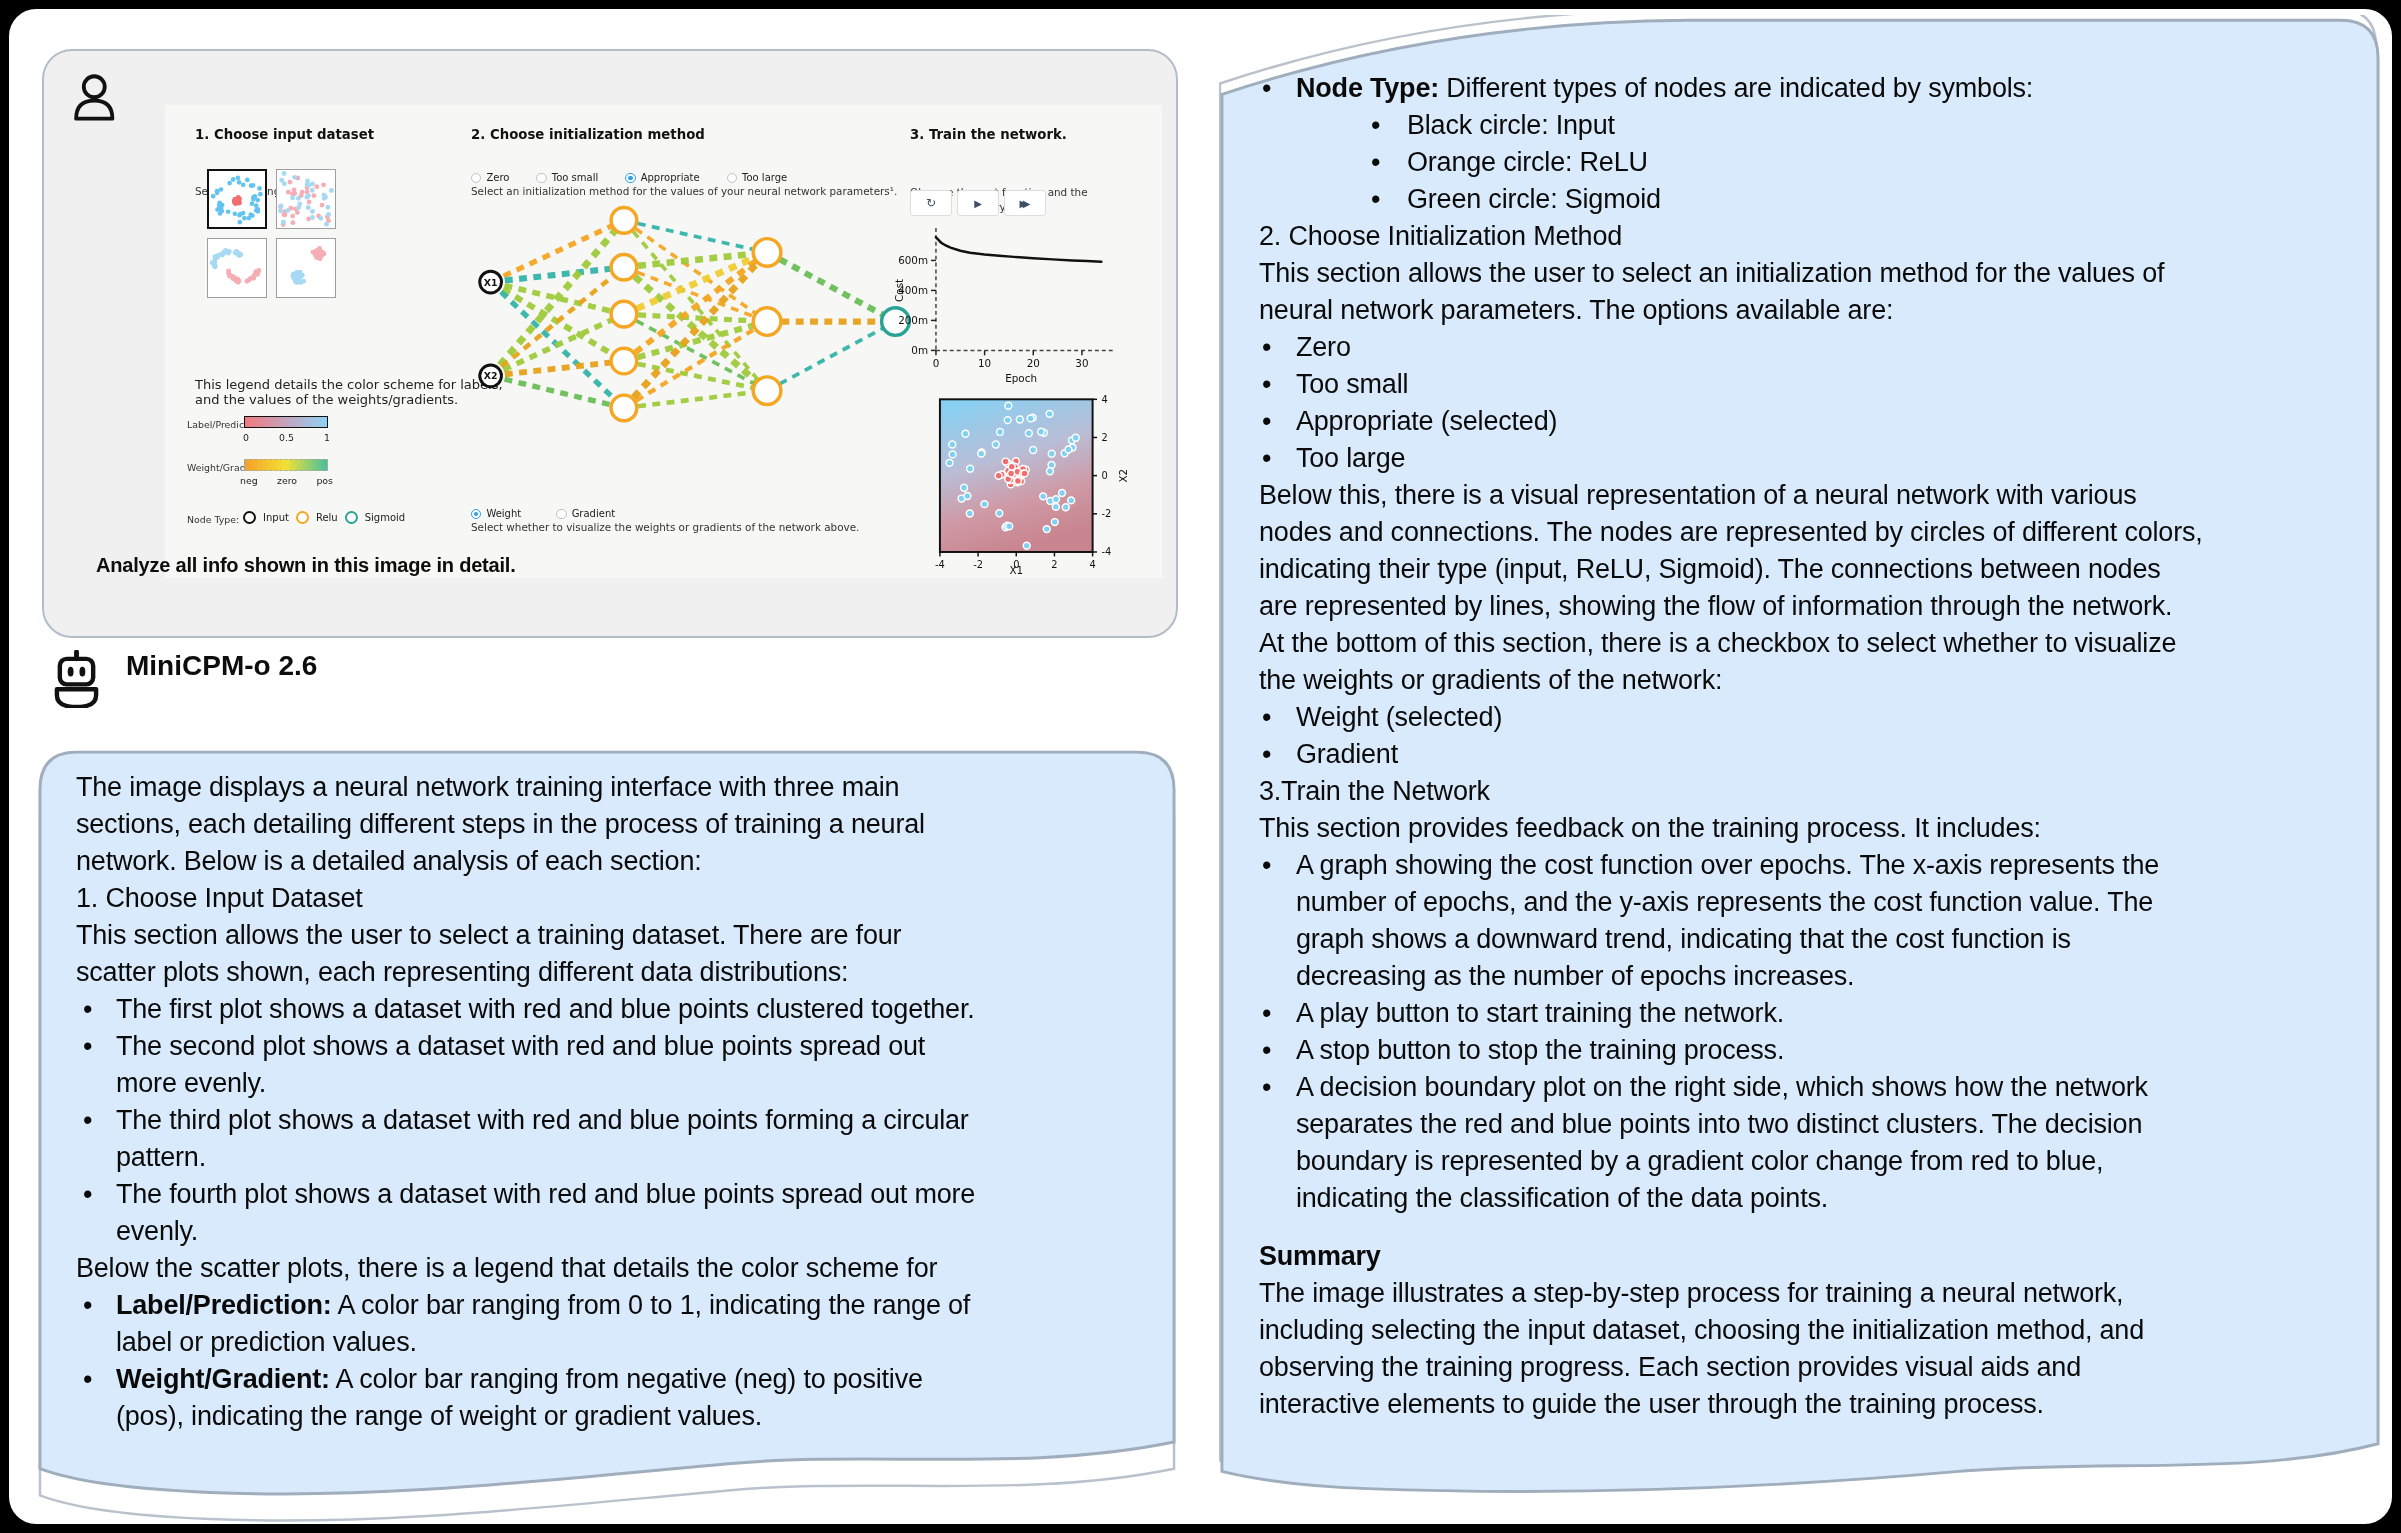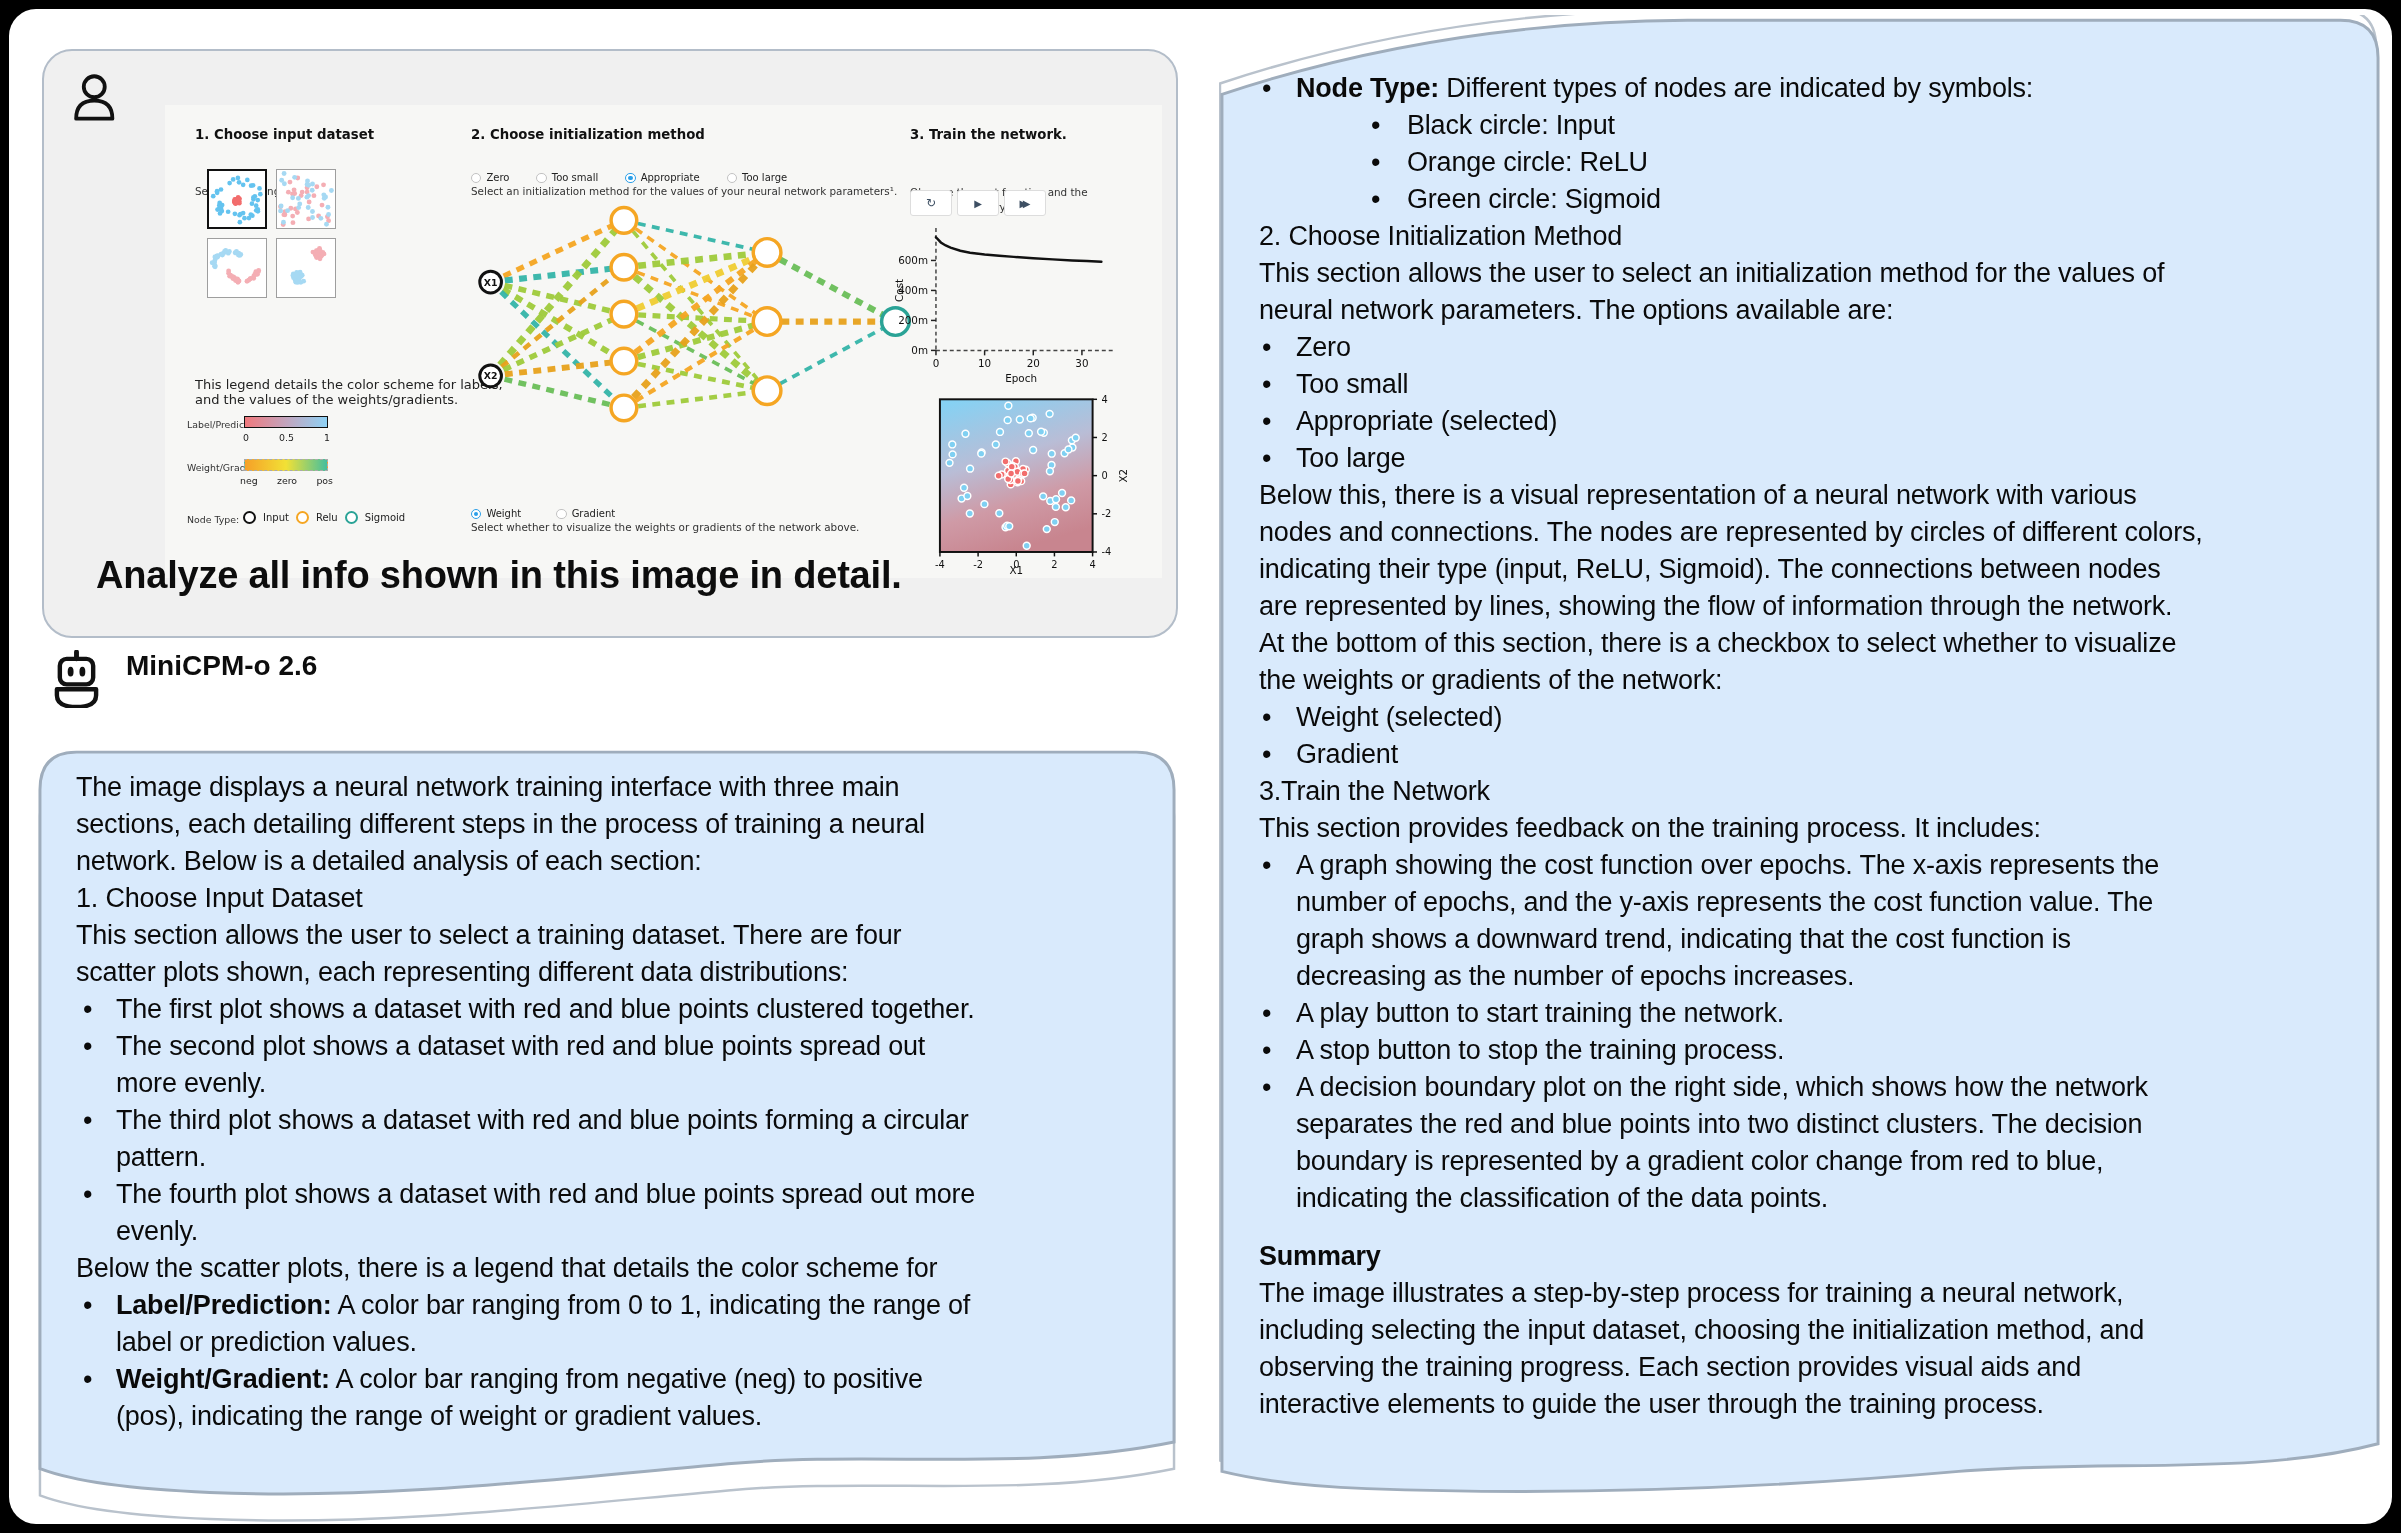--- a/index.html
+++ b/index.html
@@ -4,21 +4,21 @@
 <style>
   html,body{margin:0;padding:0;background:#000;}
   #page{position:relative;width:2401px;height:1533px;background:#000;overflow:hidden;
         font-family:"Liberation Sans",sans-serif;}
   #paper{position:absolute;left:9px;top:9px;right:9px;bottom:9px;background:#fff;border-radius:27px;}
 
   
   #user-card{position:absolute;left:42px;top:49px;width:1132px;height:585px;background:#f0f0f0;
              border:2px solid #b3bdc9;border-radius:30px;}
   #person-icon{position:absolute;left:27px;top:20px;}
-  #prompt{position:absolute;left:52px;top:503px;font-size:38px;font-weight:bold;color:#0d0d0d;letter-spacing:-0.2px;}
+  #prompt{position:absolute;left:52px;top:503px;font-size:20px;font-weight:bold;color:#0d0d0d;letter-spacing:-0.2px;}
 
   
   #panel{position:absolute;left:121px;top:6px;width:997px;height:473px;background:#f7f7f5;
          font-family:"DejaVu Sans",sans-serif;color:#222;}
   .abs{position:absolute;}
   .sec-title{font-size:13.3px;font-weight:bold;color:#111;}
   .sec-sub{font-size:10.4px;color:#333;margin-top:36px;}
   .small{font-size:9.4px;color:#333;}
   #thumb-grid{display:grid;grid-template-columns:60px 60px;grid-gap:9px;}
   .thumb{width:60px;height:60px;background:#fff;border:1.5px solid #9e9e9e;box-sizing:border-box;}

